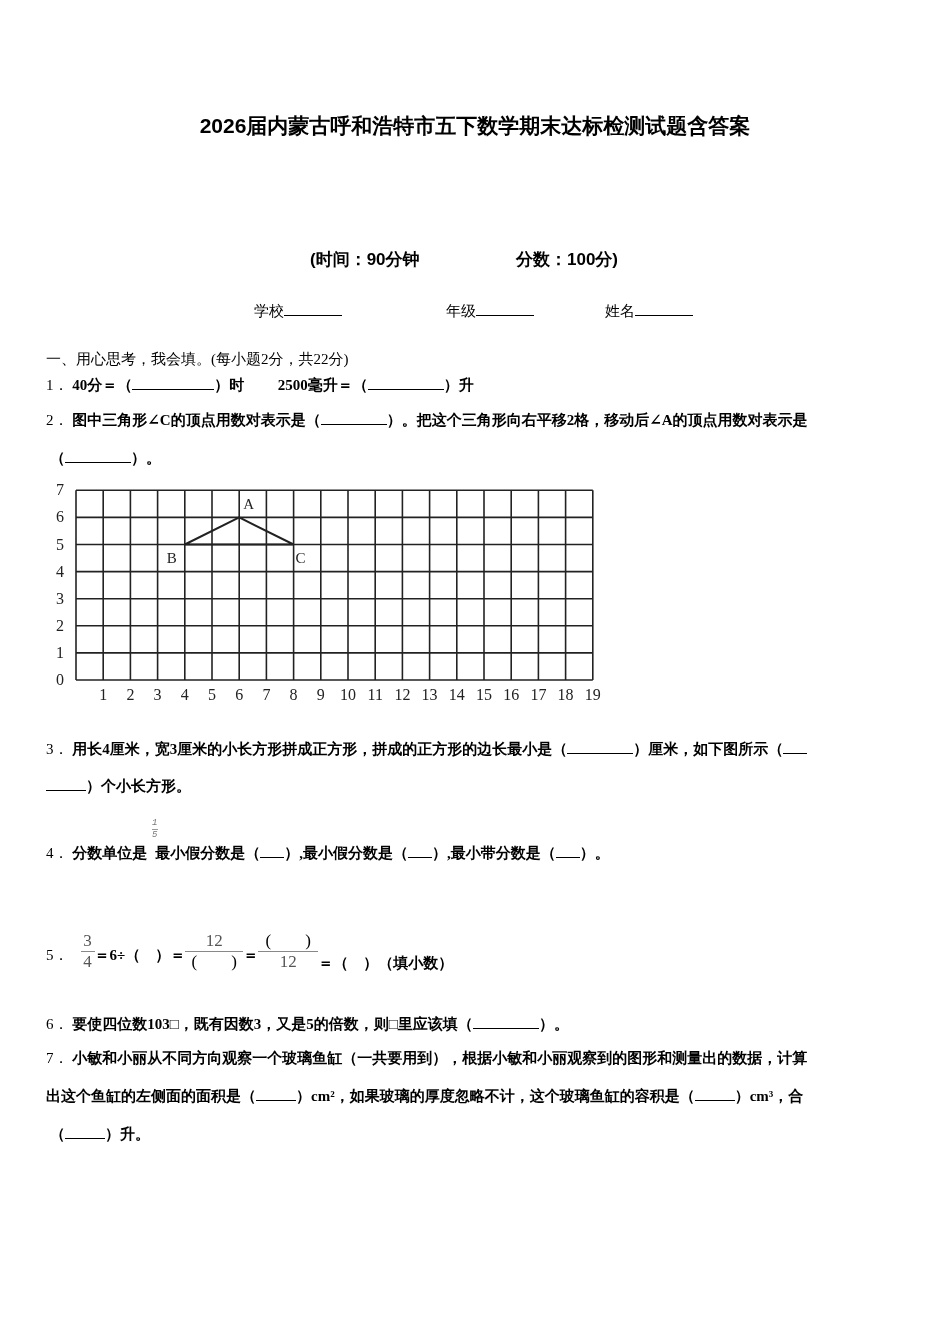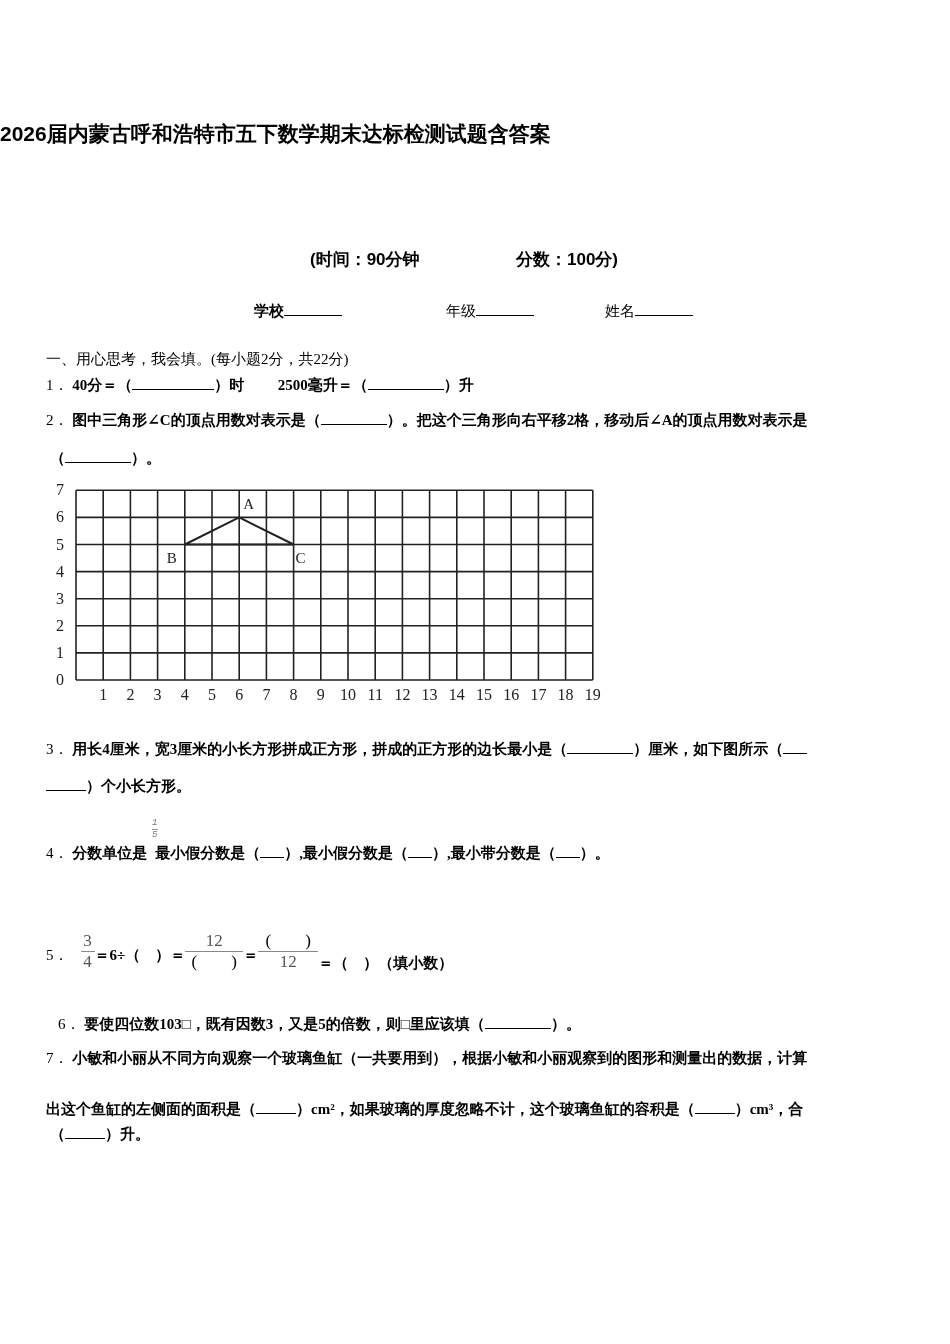--- a/index.html
+++ b/index.html
@@ -1,20 +1,20 @@
 <!DOCTYPE html>
 <html><head>
 <meta charset="utf-8">
 <style>
   html,body{margin:0;padding:0;background:#ffffff;}
   body{width:950px;height:1344px;position:relative;overflow:hidden;color:#000;
        font-family:"Liberation Serif","DejaVu Serif",serif;}
   .abs{position:absolute;white-space:nowrap;}
-  .title{left:0;width:950px;top:112px;font-family:"Liberation Sans","DejaVu Sans",sans-serif;
-         font-weight:bold;font-size:21px;letter-spacing:0px;margin-top:8px;}
+  .title{left:0;width:950px;text-align:center;top:112px;font-family:"Liberation Sans","DejaVu Sans",sans-serif;
+         font-weight:bold;font-size:21px;letter-spacing:0px;}
   .subtitle{top:248px;font-family:"Liberation Sans","DejaVu Sans",sans-serif;font-weight:bold;font-size:17px;}
   .info{top:301px;font-family:"Liberation Sans","DejaVu Sans",sans-serif;font-size:15px;}
   .info .blank{display:inline-block;width:58px;border-bottom:1px solid #000;height:14px;vertical-align:baseline;}
   .q{font-size:15px;font-weight:bold;}
   .q .num{font-weight:normal;}
   .section{top:350px;left:46px;font-size:15px;}
   .blank-line{display:inline-block;border-bottom:1px solid #000;height:12px;vertical-align:baseline;}
   .grid-wrap{left:44px;top:484px;}
   .frac{display:inline-block;vertical-align:middle;text-align:center;font-weight:normal;color:#555;}
   .frac .n{display:block;font-size:17px;line-height:20px;}
@@ -24,21 +24,21 @@
   .tinyfrac .bar{display:block;border-top:1px solid #999;width:6px;margin:1px auto;}
 </style>
 </head>
 <body>
 
 <div class="abs title">2026届内蒙古呼和浩特市五下数学期末达标检测试题含答案</div>
 
 <div class="abs subtitle" style="left:310px;">(时间：90分钟</div>
 <div class="abs subtitle" style="left:516px;">分数：100分)</div>
 
-<div class="abs info" style="left:254px;font-weight:bold;">
+<div class="abs info" style="left:254px;">
   <span>学校</span><span class="blank"></span>
 </div>
 <div class="abs info" style="left:446px;">
   <span>年级</span><span class="blank"></span>
 </div>
 <div class="abs info" style="left:605px;">
   <span>姓名</span><span class="blank"></span>
 </div>
 
 <div class="abs section">一、用心思考，我会填。(每小题2分，共22分)</div>
@@ -163,27 +163,27 @@
   </span>
   <span style="margin-top:8px;">＝</span>
   <span class="frac" style="width:60px;">
     <span class="n" style="color:#000;">(　　)</span>
     <span class="bar"></span>
     <span class="d">12</span>
   </span>
   <span style="margin-top:24px;">＝（　）（填小数）</span>
 </div>
 
-<div class="abs q" style="left:58px;top:1015px;">
+<div class="abs q" style="left:46px;top:1015px;">
   <span class="num">6．</span>
   <span>要使四位数103□，既有因数3，又是5的倍数，则□里应该填（</span><span class="blank-line" style="width:66px;"></span><span>）。</span>
 </div>
 
 <div class="abs q" style="left:46px;top:1049px;">
   <span class="num">7．</span>
   <span>小敏和小丽从不同方向观察一个玻璃鱼缸（一共要用到），根据小敏和小丽观察到的图形和测量出的数据，计算</span>
 </div>
-<div class="abs q" style="left:46px;top:1087px;margin-top:13px;">
+<div class="abs q" style="left:46px;top:1087px;">
   <span>出这个鱼缸的左侧面的面积是（</span><span class="blank-line" style="width:40px;"></span><span>）cm²，如果玻璃的厚度忽略不计，这个玻璃鱼缸的容积是（</span><span class="blank-line" style="width:40px;"></span><span>）cm³，合</span>
 </div>
 <div class="abs q" style="left:50px;top:1125px;">
   <span>（</span><span class="blank-line" style="width:40px;"></span><span>）升。</span>
 </div>
 
 </body></html>

